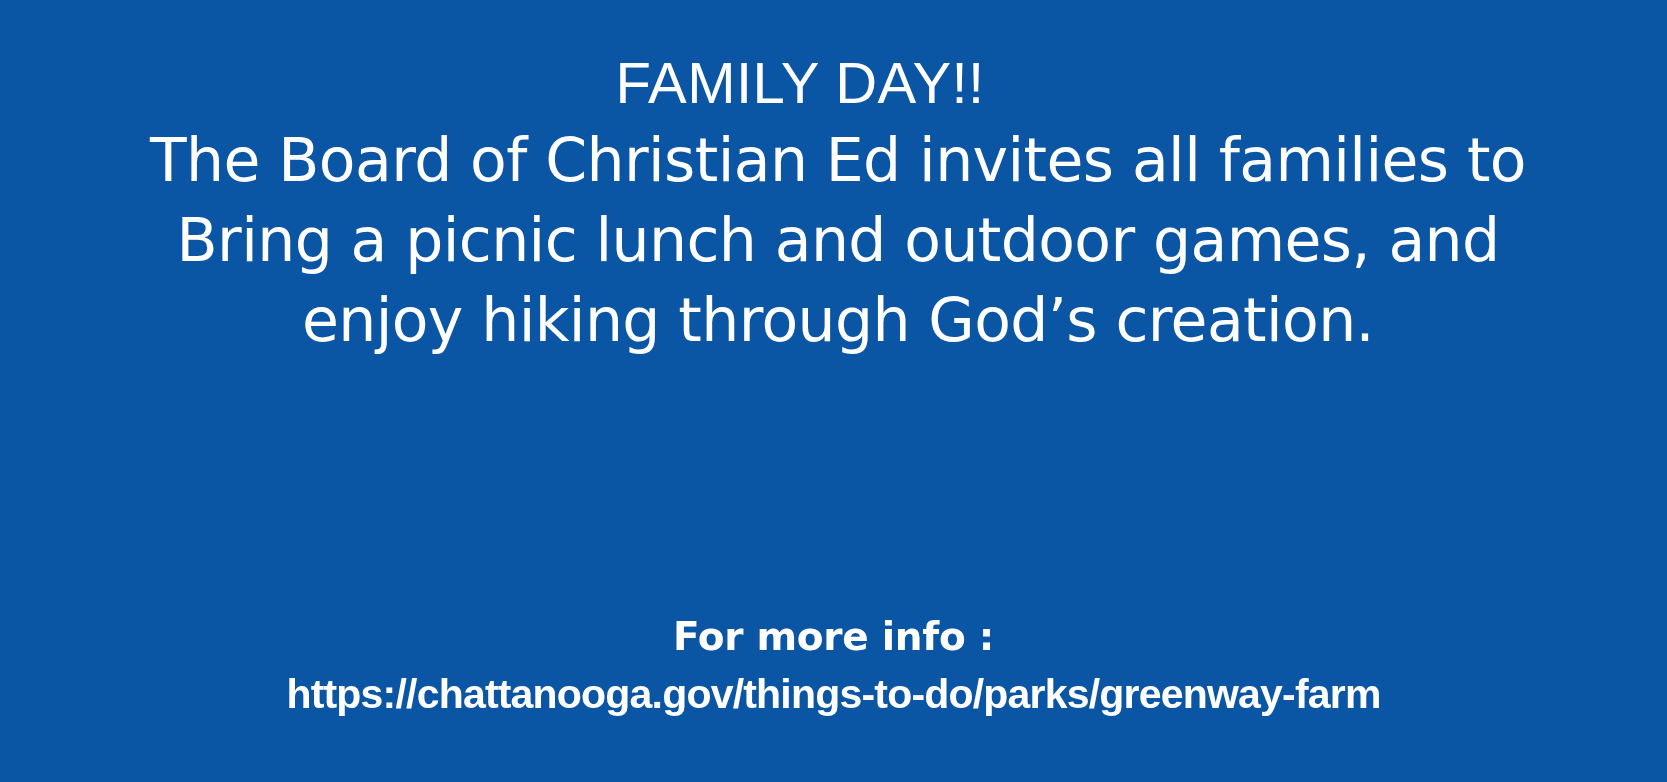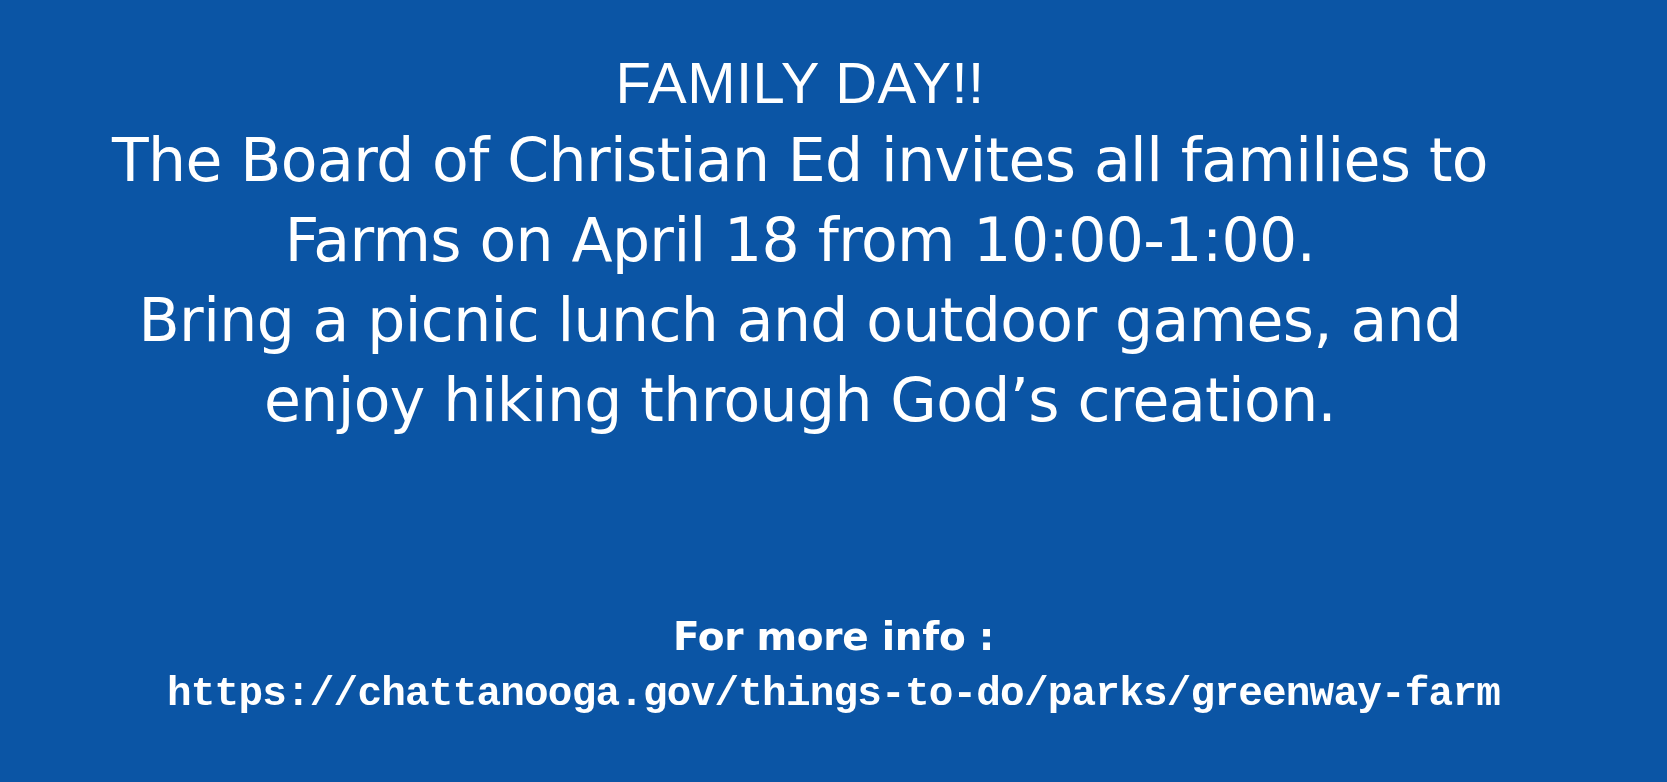--- a/index.html
+++ b/index.html
@@ -41,20 +41,21 @@
     white-space: nowrap;
   }
 
   
   .body-block {
     position: absolute;
     left: 0;
     top: 120px;
     width: 1600px;
     text-align: center;
+    padding-left: 38px;
   }
   .body-line {
     font-family: "DejaVu Sans", sans-serif;
     font-weight: 400;
     font-size: 60px;
     line-height: 80px;
     color: #ffffff;
     letter-spacing: -0.6px;
     white-space: nowrap;
   }
@@ -71,41 +72,40 @@
   .footer-label {
     font-family: "DejaVu Sans", sans-serif;
     font-weight: 700;
     font-size: 39px;
     line-height: 56px;
     color: #ffffff;
     letter-spacing: -0.3px;
     white-space: nowrap;
   }
   .footer-url {
-    font-family: Liberation Mono, monospace;
+    font-family: Liberation Sans, sans-serif;
     font-weight: 700;
     font-size: 41px;
     line-height: 58px;
     color: #ffffff;
     letter-spacing: -0.8px;
     white-space: nowrap;
   }
 </style>
 </head>
 <body>
 
 <div id="flyer">
 
   <div class="headline-block">
     <div class="headline">FAMILY DAY!!</div>
   </div>
 
   <div class="body-block">
     <div class="body-line">The Board of Christian Ed invites all families to</div>
-    <div class="body-line">Farms on April 18 from 10:00-1:00.</div>
     <div class="body-line">Bring a picnic lunch and outdoor games, and</div>
     <div class="body-line">enjoy hiking through God’s creation.</div>
   </div>
 
   <div class="footer-block">
     <div class="footer-label">For more info :</div>
     <div class="footer-url">https://chattanooga.gov/things-to-do/parks/greenway-farm</div>
   </div>
 
 </div>

